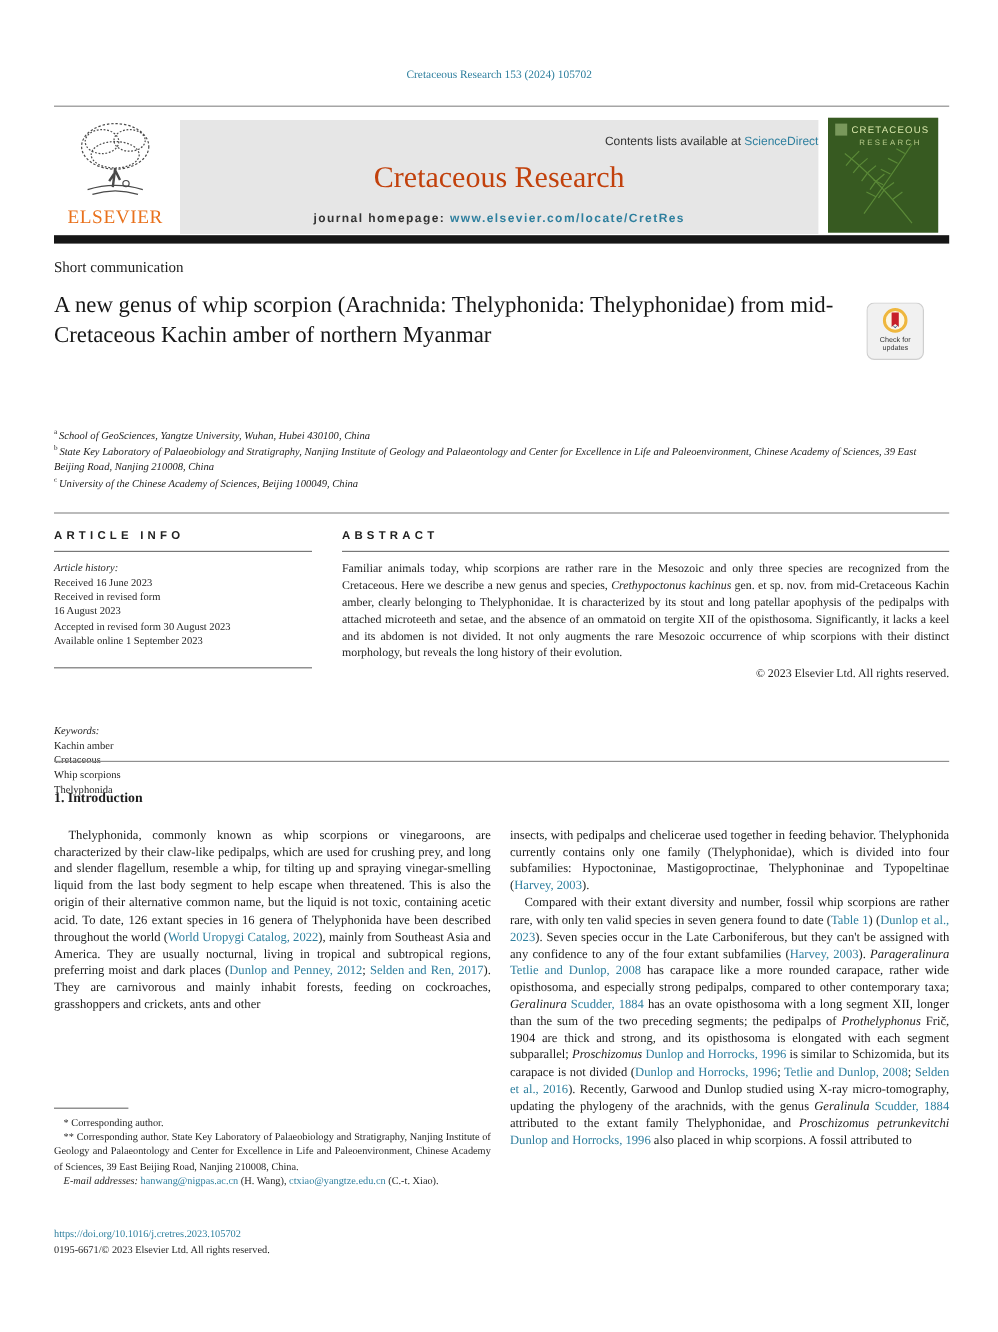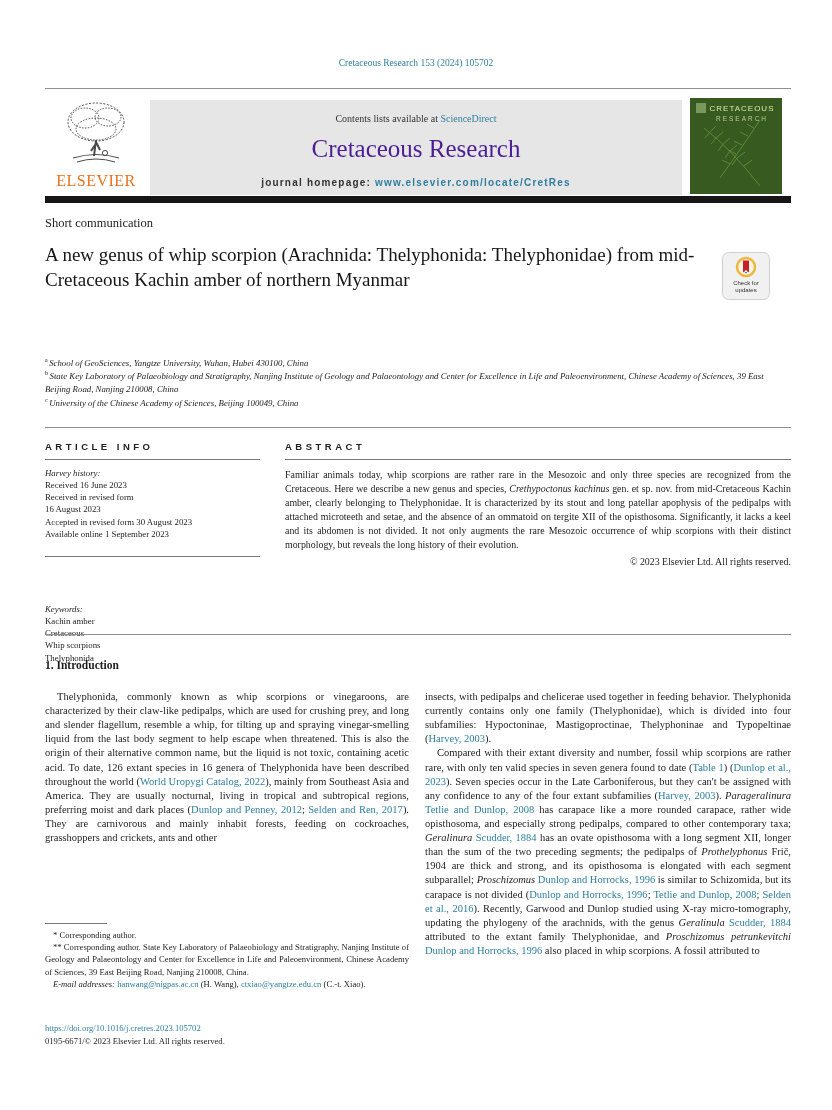--- a/index.html
+++ b/index.html
@@ -7,23 +7,23 @@
         font-family:"Liberation Serif",serif;color:#1d1d1d;overflow:hidden;}
   .abs{position:absolute;}
   .rule{position:absolute;background:#8f8f8f;height:1px;}
   .lnk{color:#2e7f9e;}
   .it{font-style:italic;}
   sup{font-size:68%;line-height:0;}
   .running-head{top:58px;left:0;width:832px;text-align:center;
                 font-size:9.5px;color:#2e7f9e;}
   .banner-gray{top:100px;left:150px;width:532px;height:95px;background:#e6e6e6;
                text-align:center;}
-  .contents-line{margin-top:13px;font-family:Liberation Serif, serif;
-                 font-size:10px;color:#333;}
-  .journal-title{margin-top:11px;font-size:25px;color:#4c1d95;}
+  .contents-line{margin-top:13px;font-family:Liberation Sans, sans-serif;
+                 font-size:10px;color:#333;text-align:right;}
+  .journal-title{margin-top:11px;font-size:25px;color:#c2410c;}
   .homepage-line{margin-top:14px;font-family:"Liberation Sans",sans-serif;
                  font-size:10px;font-weight:bold;letter-spacing:1.2px;color:#333;}
   .logo-wrap{top:98px;left:45px;width:102px;height:97px;text-align:center;}
   .elsevier-word{font-size:16px;color:#e9711c;letter-spacing:0.5px;margin-top:-2px;}
   .cover{top:98px;left:690px;width:92px;height:96px;}
   .black-bar{top:196px;left:45px;width:746px;height:7px;background:#161616;}
   .type-label{top:216px;left:45px;font-size:12.5px;}
   .title{top:242px;left:45px;width:650px;font-size:19px;line-height:1.34;color:#161616;}
   .check-badge{top:252px;left:722px;width:48px;height:48px;cursor:pointer;}
   .authors{top:331px;left:45px;width:700px;font-size:13.5px;}
@@ -133,21 +133,21 @@
     </div>
 
   <div class="rule rule-1"></div>
 
   <div class="abs sec-head info-head">ARTICLE INFO</div>
   <div class="abs sec-head abs-head">ABSTRACT</div>
   <div class="rule info-rule"></div>
   <div class="rule abs-rule"></div>
 
   <div class="abs history">
-    <div class="hist-label">Harvey history:</div>
+    <div class="hist-label">Article history:</div>
     <div>
         <div>Received 16 June 2023</div>
         <div>Received in revised form</div>
         <div>16 August 2023</div>
         <div>Accepted in revised form 30 August 2023</div>
         <div>Available online 1 September 2023</div>
       </div>
   </div>
 
   <div class="rule kw-rule"></div>

